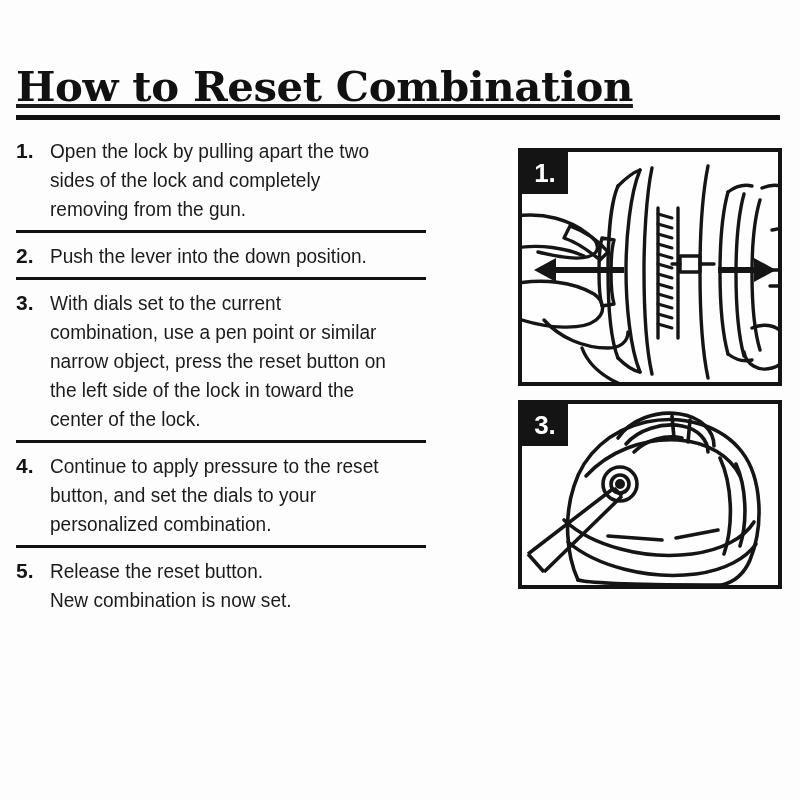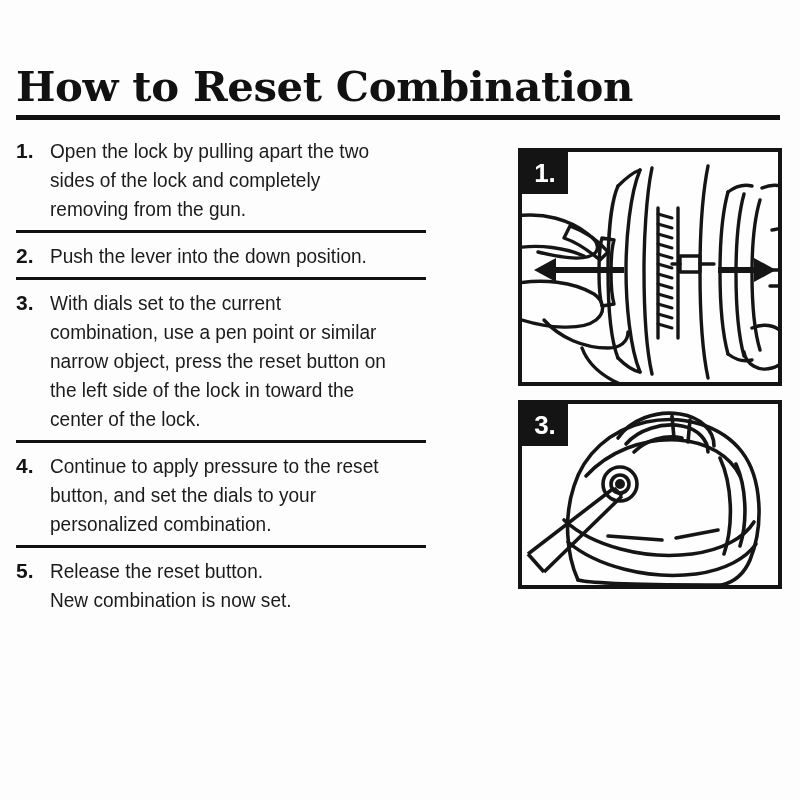--- a/index.html
+++ b/index.html
@@ -16,20 +16,21 @@
     font-family: "Liberation Sans", sans-serif;
     color: #1a1a1a;
   }
 
   
   #title-block {
     position: absolute;
     left: 16px;
     top: 64px;
     width: 766px;
+    text-decoration: underline;
   }
   #page-title {
     font-family: "DejaVu Serif", serif;
     font-weight: bold;
     font-size: 41px;
     line-height: 46px;
     letter-spacing: -0.4px;
     color: #111111;
     white-space: nowrap;
     transform: scaleX(1.02);

